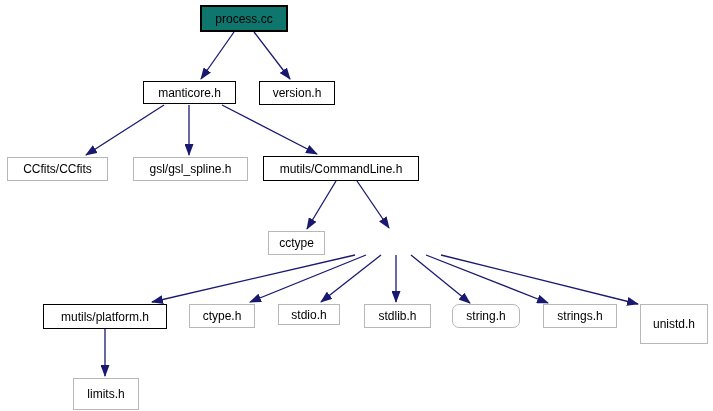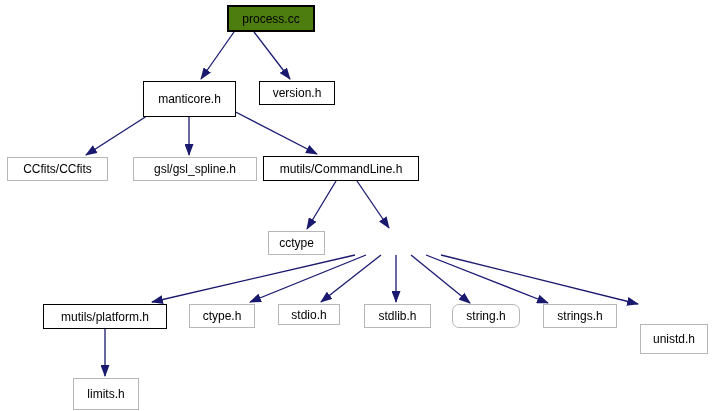--- a/index.html
+++ b/index.html
@@ -29,24 +29,23 @@
     background: #ffffff;
     border: 1px solid #000000;
     white-space: nowrap;
     cursor: pointer;
   }
   .node.external {
     border-color: #b7b7b7;
     cursor: default;
   }
   .node.current {
-    background: #4d7c0f;
+    background: #0f766e;
     border-width: 2px;
     cursor: default;
-    margin-left: 27px;
   }
 </style>
 </head>
 <body>
 
 <div id="canvas">
   <svg id="edges-layer" viewBox="0 0 713 411" xmlns="http://www.w3.org/2000/svg">
       <defs>
         <marker id="arrowhead" viewBox="0 0 12 9" refX="11" refY="4.5" markerWidth="12" markerHeight="9" markerUnits="userSpaceOnUse" orient="auto">
           <path d="M0,0 L12,4.5 L0,9 Z" fill="#191970"></path>
@@ -65,30 +64,30 @@
       <line x1="396" y1="255" x2="396" y2="302" stroke="#191970" stroke-width="1.3" marker-end="url(#arrowhead)"></line>
       <line x1="411" y1="255" x2="470" y2="303" stroke="#191970" stroke-width="1.3" marker-end="url(#arrowhead)"></line>
       <line x1="426" y1="255" x2="548" y2="303" stroke="#191970" stroke-width="1.3" marker-end="url(#arrowhead)"></line>
       <line x1="441" y1="255" x2="638" y2="304" stroke="#191970" stroke-width="1.3" marker-end="url(#arrowhead)"></line>
       <line x1="105" y1="329" x2="105" y2="376" stroke="#191970" stroke-width="1.3" marker-end="url(#arrowhead)"></line>
     </svg>
   <div id="nodes-layer">
       <div class="node current" style="left: 200px; top: 5px; width: 88px; height: 27px;">
         <span>process.cc</span>
       </div>
-      <div class="node internal" style="left: 143px; top: 81px; width: 93px; height: 36px;">
+      <div class="node internal" style="left: 143px; top: 81px; width: 93px; height: 23px;">
         <span>manticore.h</span>
       </div>
       <div class="node internal" style="left: 259px; top: 81px; width: 76px; height: 24px;">
         <span>version.h</span>
       </div>
       <div class="node external" style="left: 7px; top: 157px; width: 101px; height: 24px;">
         <span>CCfits/CCfits</span>
       </div>
-      <div class="node external" style="left: 133px; top: 157px; width: 124px; height: 24px;">
+      <div class="node external" style="left: 133px; top: 157px; width: 115px; height: 24px;">
         <span>gsl/gsl_spline.h</span>
       </div>
       <div class="node internal" style="left: 263px; top: 156px; width: 156px; height: 25px;">
         <span>mutils/CommandLine.h</span>
       </div>
       <div class="node external" style="left: 268px; top: 231px; width: 57px; height: 24px;">
         <span>cctype</span>
       </div>
       <div class="node internal" style="left: 43px; top: 304px; width: 124px; height: 25px;">
         <span>mutils/platform.h</span>
@@ -101,20 +100,20 @@
       </div>
       <div class="node external" style="left: 364px; top: 304px; width: 67px; height: 24px;">
         <span>stdlib.h</span>
       </div>
       <div class="node external" style="left: 452px; top: 304px; width: 68px; height: 24px; border-radius: 7px;">
         <span>string.h</span>
       </div>
       <div class="node external" style="left: 543px; top: 304px; width: 74px; height: 24px;">
         <span>strings.h</span>
       </div>
-      <div class="node external" style="left: 640px; top: 304px; width: 68px; height: 30px; margin-top: 20px;">
+      <div class="node external" style="left: 640px; top: 304px; width: 68px; height: 40px;">
         <span>unistd.h</span>
       </div>
       <div class="node external" style="left: 73px; top: 378px; width: 66px; height: 32px;">
         <span>limits.h</span>
       </div>
     </div>
 </div>
 
 </body></html>

